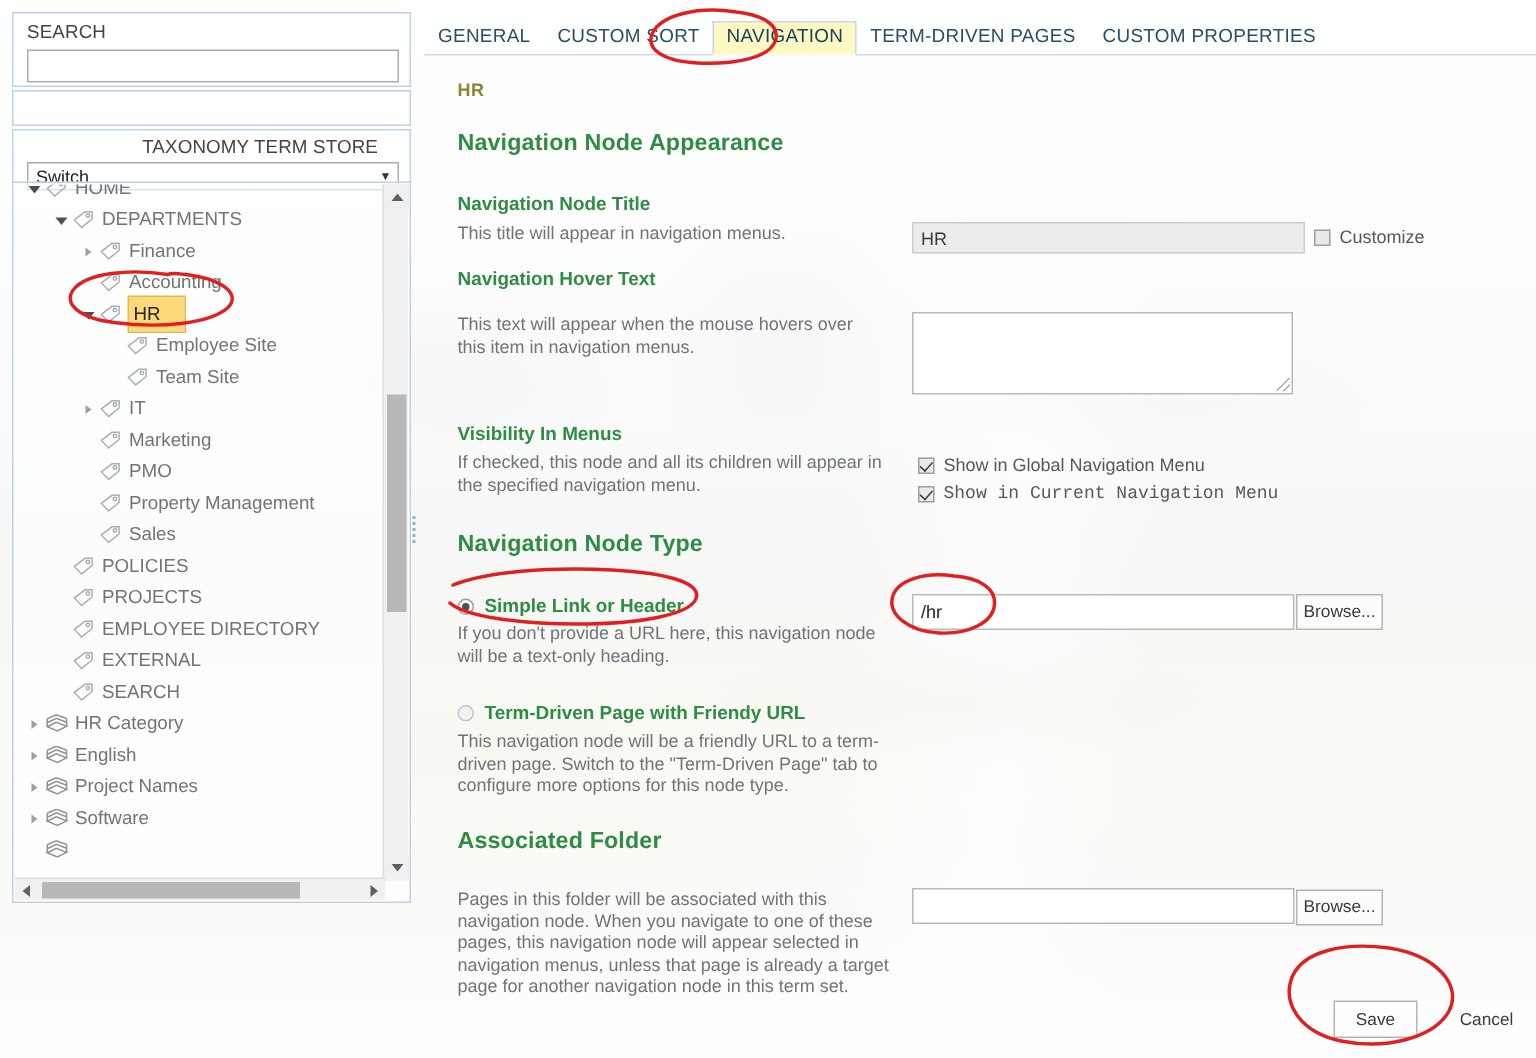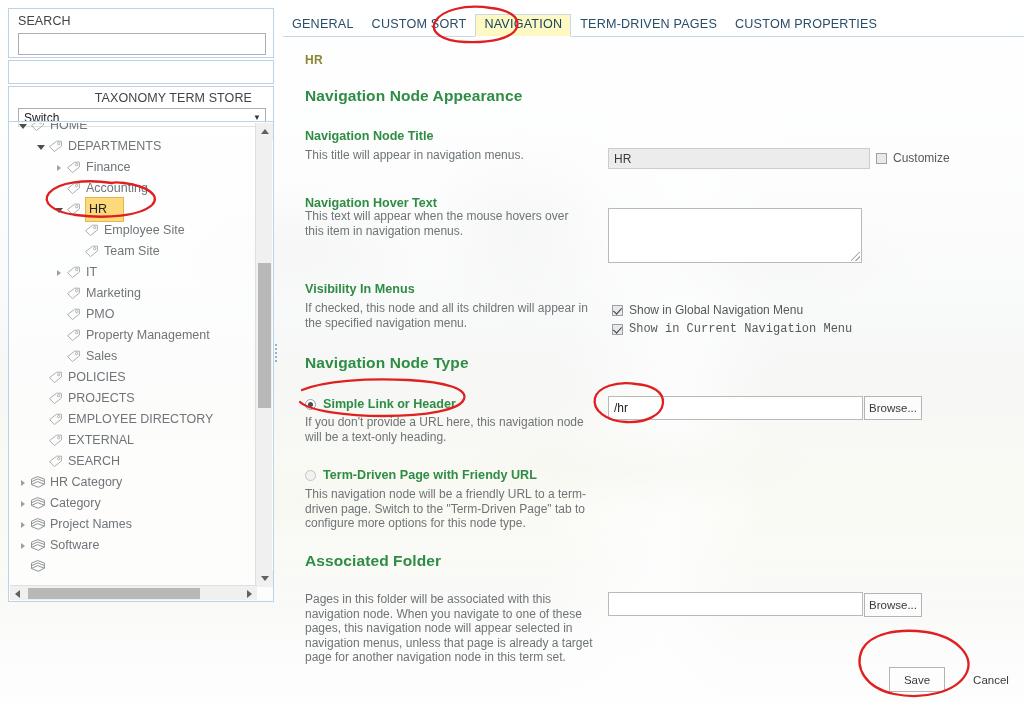--- a/index.html
+++ b/index.html
@@ -452,21 +452,21 @@
             <div class="tnode" style="padding-left: 6px;">
               <span class="tw"><span class="tri"></span></span>
               <span class="tagicon">
                 <svg width="16" height="13" viewBox="0 0 16 13">
                   <path d="M1.5 8.5 L7.5 5.6 L14.4 8.2 L8.3 11.3 Z" fill="none" stroke="#8d9397" stroke-width="1"></path>
                   <path d="M1.5 5.8 L7.5 2.9 L14.4 5.5" fill="none" stroke="#8d9397" stroke-width="1"></path>
                   <path d="M1.5 3.2 L7.5 0.6 L14.4 3.0" fill="none" stroke="#8d9397" stroke-width="1"></path>
                   <path d="M1.5 3.2 L1.5 8.5 M14.4 3.0 L14.4 8.2" fill="none" stroke="#8d9397" stroke-width="1"></path>
                 </svg>
               </span>
-              <span class="tlabel">Category</span>
+              <span class="tlabel">English</span>
             </div>
             <div class="tnode" style="padding-left: 6px;">
               <span class="tw"><span class="tri"></span></span>
               <span class="tagicon">
                 <svg width="16" height="13" viewBox="0 0 16 13">
                   <path d="M1.5 8.5 L7.5 5.6 L14.4 8.2 L8.3 11.3 Z" fill="none" stroke="#8d9397" stroke-width="1"></path>
                   <path d="M1.5 5.8 L7.5 2.9 L14.4 5.5" fill="none" stroke="#8d9397" stroke-width="1"></path>
                   <path d="M1.5 3.2 L7.5 0.6 L14.4 3.0" fill="none" stroke="#8d9397" stroke-width="1"></path>
                   <path d="M1.5 3.2 L1.5 8.5 M14.4 3.0 L14.4 8.2" fill="none" stroke="#8d9397" stroke-width="1"></path>
                 </svg>
@@ -547,21 +547,21 @@
       <div class="h2" style="left:22px; top:15px;">Navigation Node Appearance</div>
 
       <div class="h3" style="left:22px; top:57px;">Navigation Node Title</div>
       <div class="desc" style="left:22px; top:76px; width:290px;">This title will appear in navigation menus.</div>
       <input class="txt disabled" style="left: 325px; top: 76px; width: 262px;" type="text" readonly="" value="HR">
       <div class="chkrow" style="left:593px; top:79px;">
         <span class="chk"></span>
         <span>Customize</span>
       </div>
 
-      <div class="h3" style="left:22px; top:124px;">Navigation Hover Text</div>
+      <div class="h3" style="left:22px; top:107px;">Navigation Hover Text</div>
       <div class="desc" style="left:22px; top:137px; width:285px;">This text will appear when the mouse hovers over this item in navigation menus.</div>
       <div class="area" style="left:325px; top:136px; width:254px; height:55px;">
         <span class="grip"></span>
       </div>
 
       <div class="h3" style="left:22px; top:210px;">Visibility In Menus</div>
       <div class="desc" style="left:22px; top:229px; width:285px;">If checked, this node and all its children will appear in the specified navigation menu.</div>
       <div class="chkrow" style="left:329px; top:231px;">
         <span class="chk on"></span>
         <span>Show in Global Navigation Menu</span>

